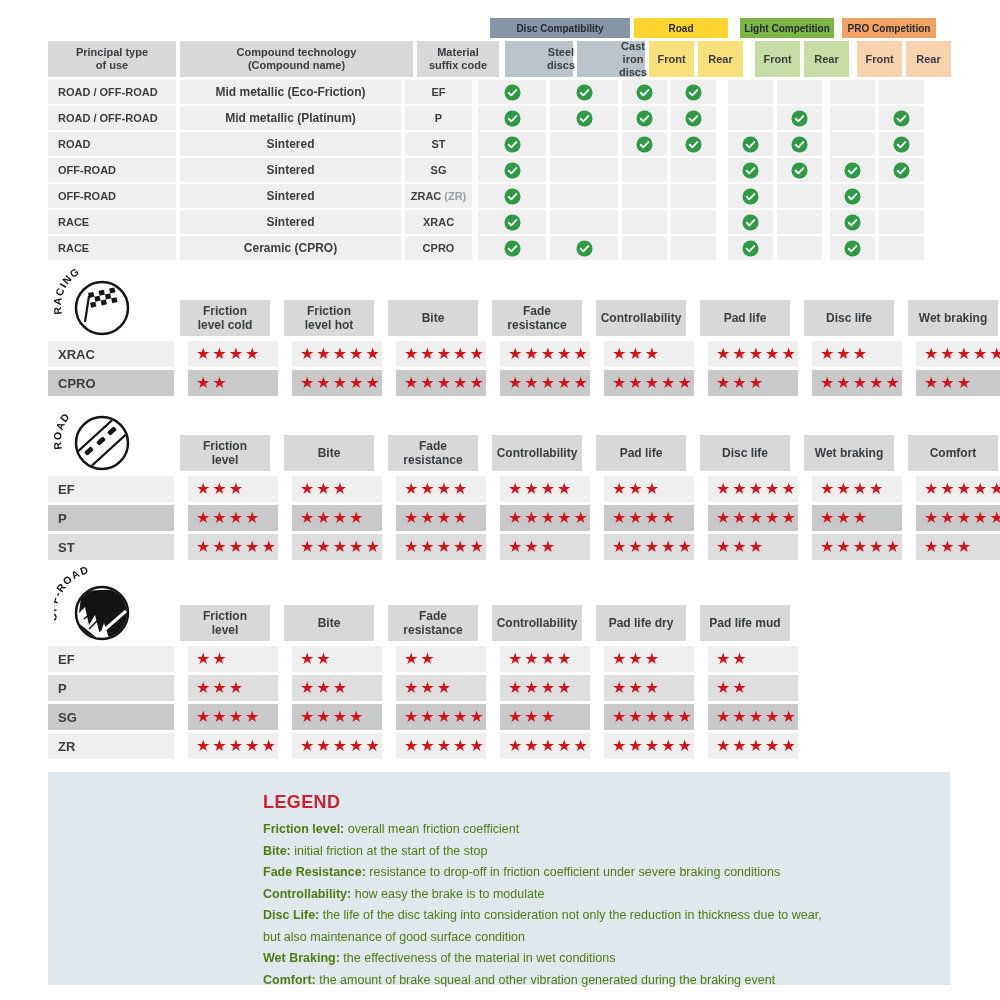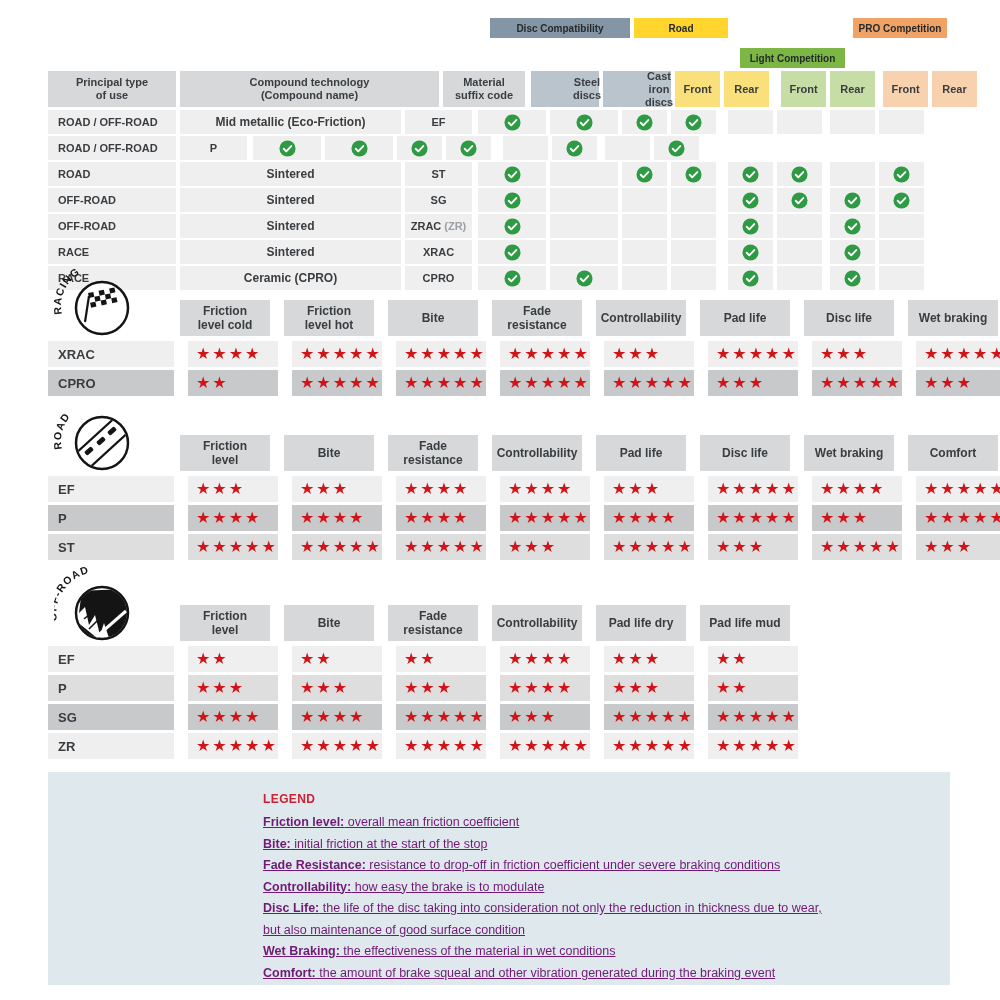--- a/index.html
+++ b/index.html
@@ -11,26 +11,26 @@
   .compat { position:absolute; left:48px; top:18px; }
   .c-row { display:flex; gap:4px; }
   .c-group-row { margin-bottom:3px; }
   .c-header-row { margin-bottom:3px;border-radius:12px; }
   .c-data-row { margin-bottom:2px; }
   .c-spacer { width:436px; }
   .c-group { height:20px; display:flex; align-items:center; justify-content:center;
              font-size:10px; font-weight:bold; color:#26292c; }
   .g0 { width:140px; margin-left:2px; background:var(--disc-group); }
   .g1 { width:94px;  background:var(--road-group); }
-  .g2 { width:105px;  margin-left:8px; background:var(--light-group);margin-top:30px; }
+  .g2 { width:94px;  margin-left:8px; background:var(--light-group); }
   .g3 { width:94px;  margin-left:4px; background:var(--pro-group); }
   .c-head, .c-sub { height:36px; display:flex; align-items:center; justify-content:center;
              text-align:center; font-size:11px; font-weight:bold; white-space:pre-line; line-height:13px; }
   .c-head { background:var(--header-gray); }
-  .h-use  { width:128px; } .h-comp { width:259px; } .h-code { width:82px; }
+  .h-use  { width:128px; } .h-comp { width:233px; } .h-code { width:82px; }
   .sub0 { width:68px; background:var(--disc-sub);padding-left:44px; }
   .sub1 { width:45px; background:var(--road-sub); }
   .sub2 { width:45px; background:var(--light-sub); }
   .sub3 { width:45px; background:var(--pro-sub); }
   .first0 { margin-left:2px; } .first2 { margin-left:8px; } .first3 { margin-left:4px; }
   .c-cell { background:var(--row-light); height:24px; display:flex; align-items:center;
             justify-content:center; font-size:11px; }
   .c-use  { width:128px; justify-content:flex-start; padding-left:10px; font-weight:bold; }
   .c-comp { width:221px; font-weight:600; font-size:12px; }
   .c-code { width:67px; font-weight:bold; }
@@ -58,23 +58,23 @@
              padding-left:10px; font-size:13px; font-weight:bold; }
   .r-stars { width:90px; height:26px; display:flex; align-items:center; padding-left:8px;
              color:var(--star-red); font-size:16px; letter-spacing:2px; line-height:16px; }
   .shade-light > div { background:var(--row-light); }
   .shade-mid   > div { background:var(--row-mid); }
   .shade-dark  > div { background:var(--row-dark); }
 
   
   .legend { position:absolute; left:48px; top:772px; width:902px; height:213px;
             background:var(--legend-bg); padding:20px 20px 0 215px; }
-  .legend-title { color:var(--legend-red); font-weight:bold; font-size:12px;
+  .legend-title { color:var(--legend-red); font-weight:bold; font-size:18px;
                   letter-spacing:.4px; margin-bottom:6px; }
-  .legend-entry { font-size:12.5px; line-height:21.5px; color:#701a75; white-space:pre-line;text-decoration:underline; }
+  .legend-entry { font-size:12.5px; line-height:21.5px; color:#4d7c0f; white-space:pre-line; }
   .legend-term { font-weight:bold; }
 </style>
 </head>
 <body>
 
 <div class="page">
   <section class="compat" id="compat">
       <div class="c-row c-group-row">
         <div class="c-spacer"></div>
         <div class="c-group g0">Disc Compatibility</div>
@@ -128,20 +128,21 @@
             <path d="M5 9.3 L7.7 12 L13 6.4" stroke="#fff" stroke-width="2" fill="none" stroke-linecap="round" stroke-linejoin="round"></path>
           </svg>
         </div>
         <div class="c-cell c-check chk4 firstl"></div>
         <div class="c-cell c-check chk5"></div>
         <div class="c-cell c-check chk6 firstp"></div>
         <div class="c-cell c-check chk7"></div>
       </div>
       <div class="c-row c-data-row">
         <div class="c-cell c-use">ROAD / OFF-ROAD</div>
+        <div class="c-cell c-comp">Mid metallic (Platinum)</div>
         <div class="c-cell c-code">P</div>
         <div class="c-cell c-check chk0 firstd">
           <svg width="17" height="17" viewBox="0 0 18 18">
             <circle cx="9" cy="9" r="8.5" fill="var(--check-green)"></circle>
             <path d="M5 9.3 L7.7 12 L13 6.4" stroke="#fff" stroke-width="2" fill="none" stroke-linecap="round" stroke-linejoin="round"></path>
           </svg>
         </div>
         <div class="c-cell c-check chk1">
           <svg width="17" height="17" viewBox="0 0 18 18">
             <circle cx="9" cy="9" r="8.5" fill="var(--check-green)"></circle>

